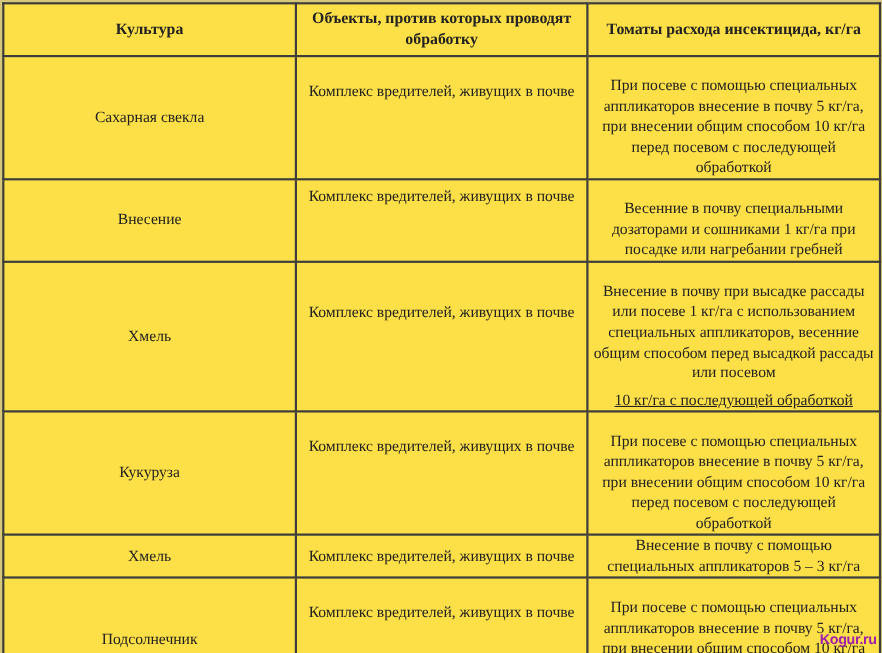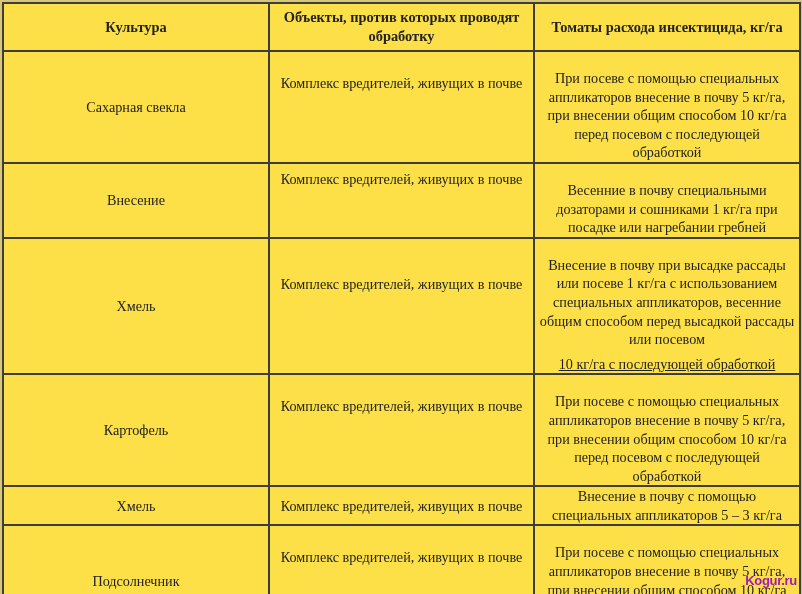--- a/index.html
+++ b/index.html
@@ -76,21 +76,21 @@
     </tr>
     <tr style="height:128px">
       <td class="crop">Хмель</td>
       <td class="obj" style="padding-top:36px">Комплекс вредителей, живущих в почве</td>
       <td class="norm">
         <span>Внесение в почву при высадке рассады или посеве 1 кг/га с использованием специальных аппликаторов, весенние общим способом перед высадкой рассады или посевом</span>
         <span class="extra">10 кг/га с последующей обработкой</span>
       </td>
     </tr>
     <tr style="height:101px">
-      <td class="crop">Картофель</td>
+      <td class="crop">Кукуруза</td>
       <td class="obj" style="padding-top:22px">Комплекс вредителей, живущих в почве</td>
       <td class="norm">При посеве с помощью специальных аппликаторов внесение в почву 5 кг/га, при внесении общим способом 10 кг/га перед посевом с последующей обработкой</td>
     </tr>
     <tr style="height:31px">
       <td class="crop">Хмель</td>
       <td class="obj" style="vertical-align:middle;padding-top:0">Комплекс вредителей, живущих в почве</td>
       <td class="norm" style="vertical-align:middle;padding-top:0">Внесение в почву с помощью специальных аппликаторов 5 – 3 кг/га</td>
     </tr>
     <tr style="height:99px">
       <td class="crop">Подсолнечник</td>

